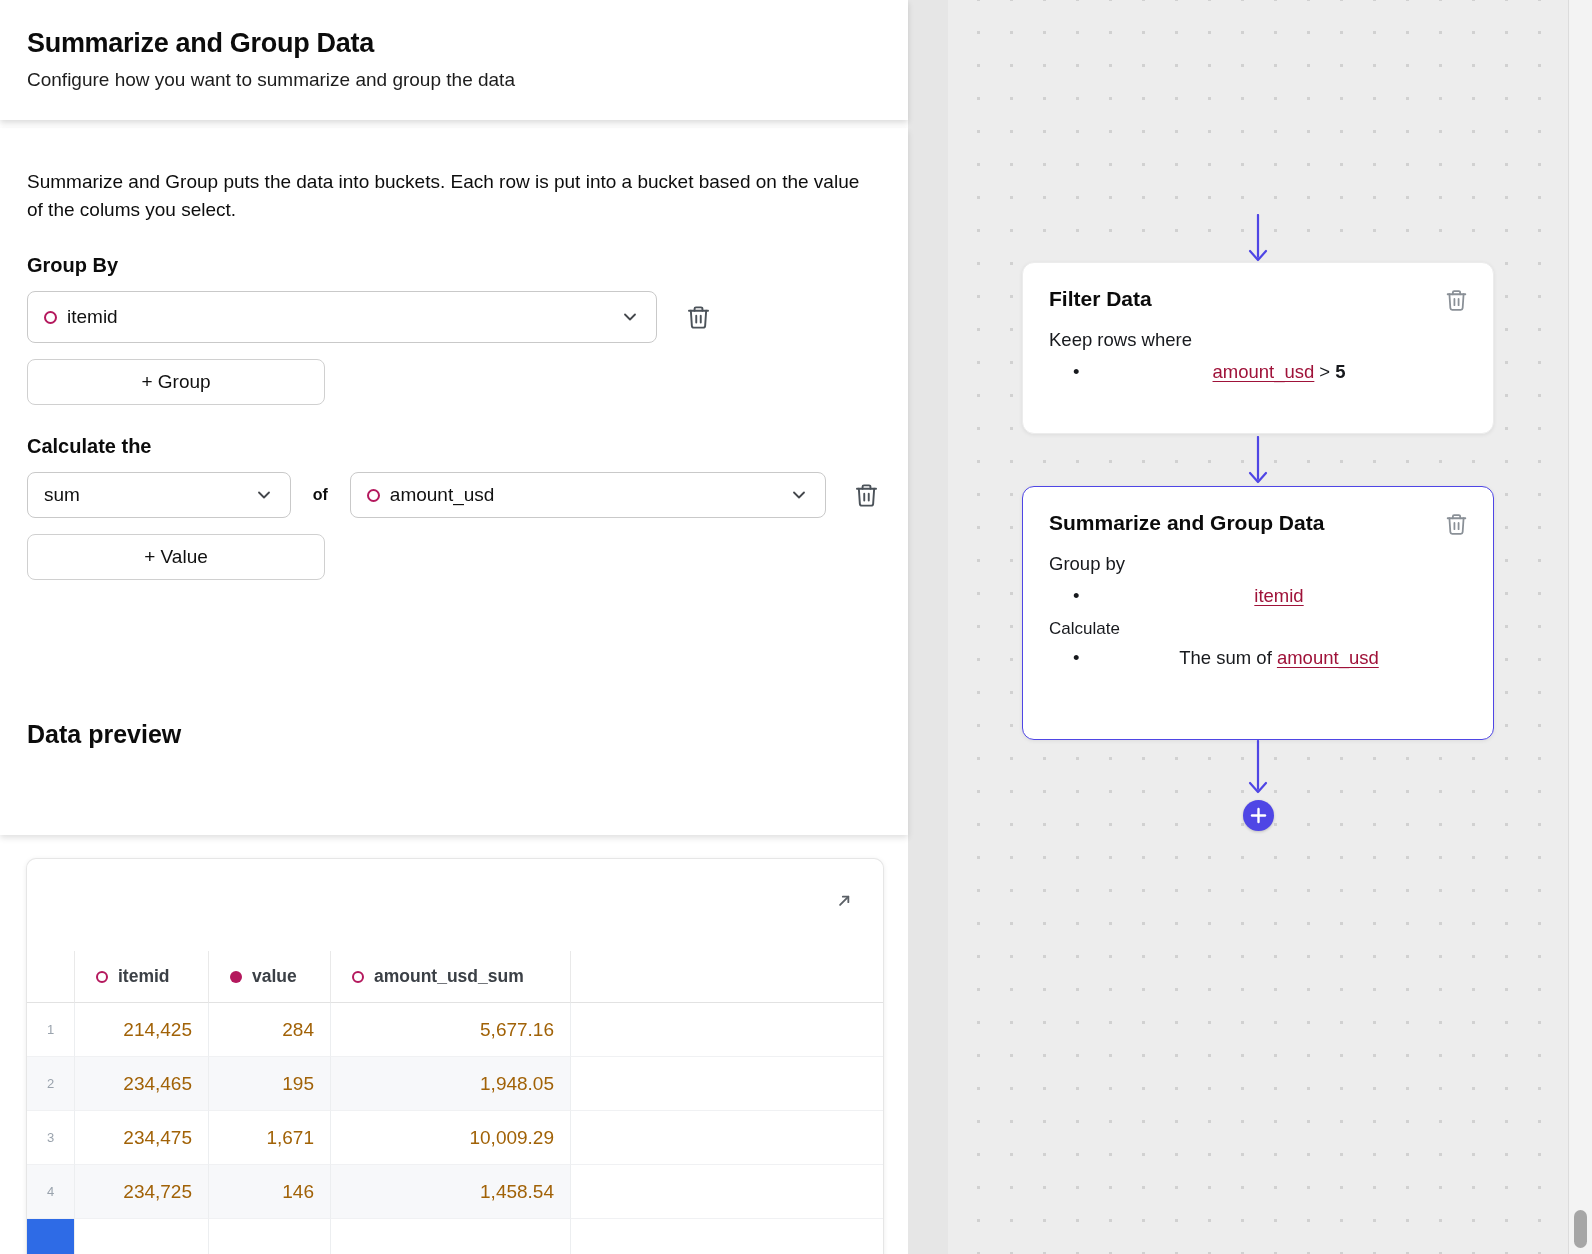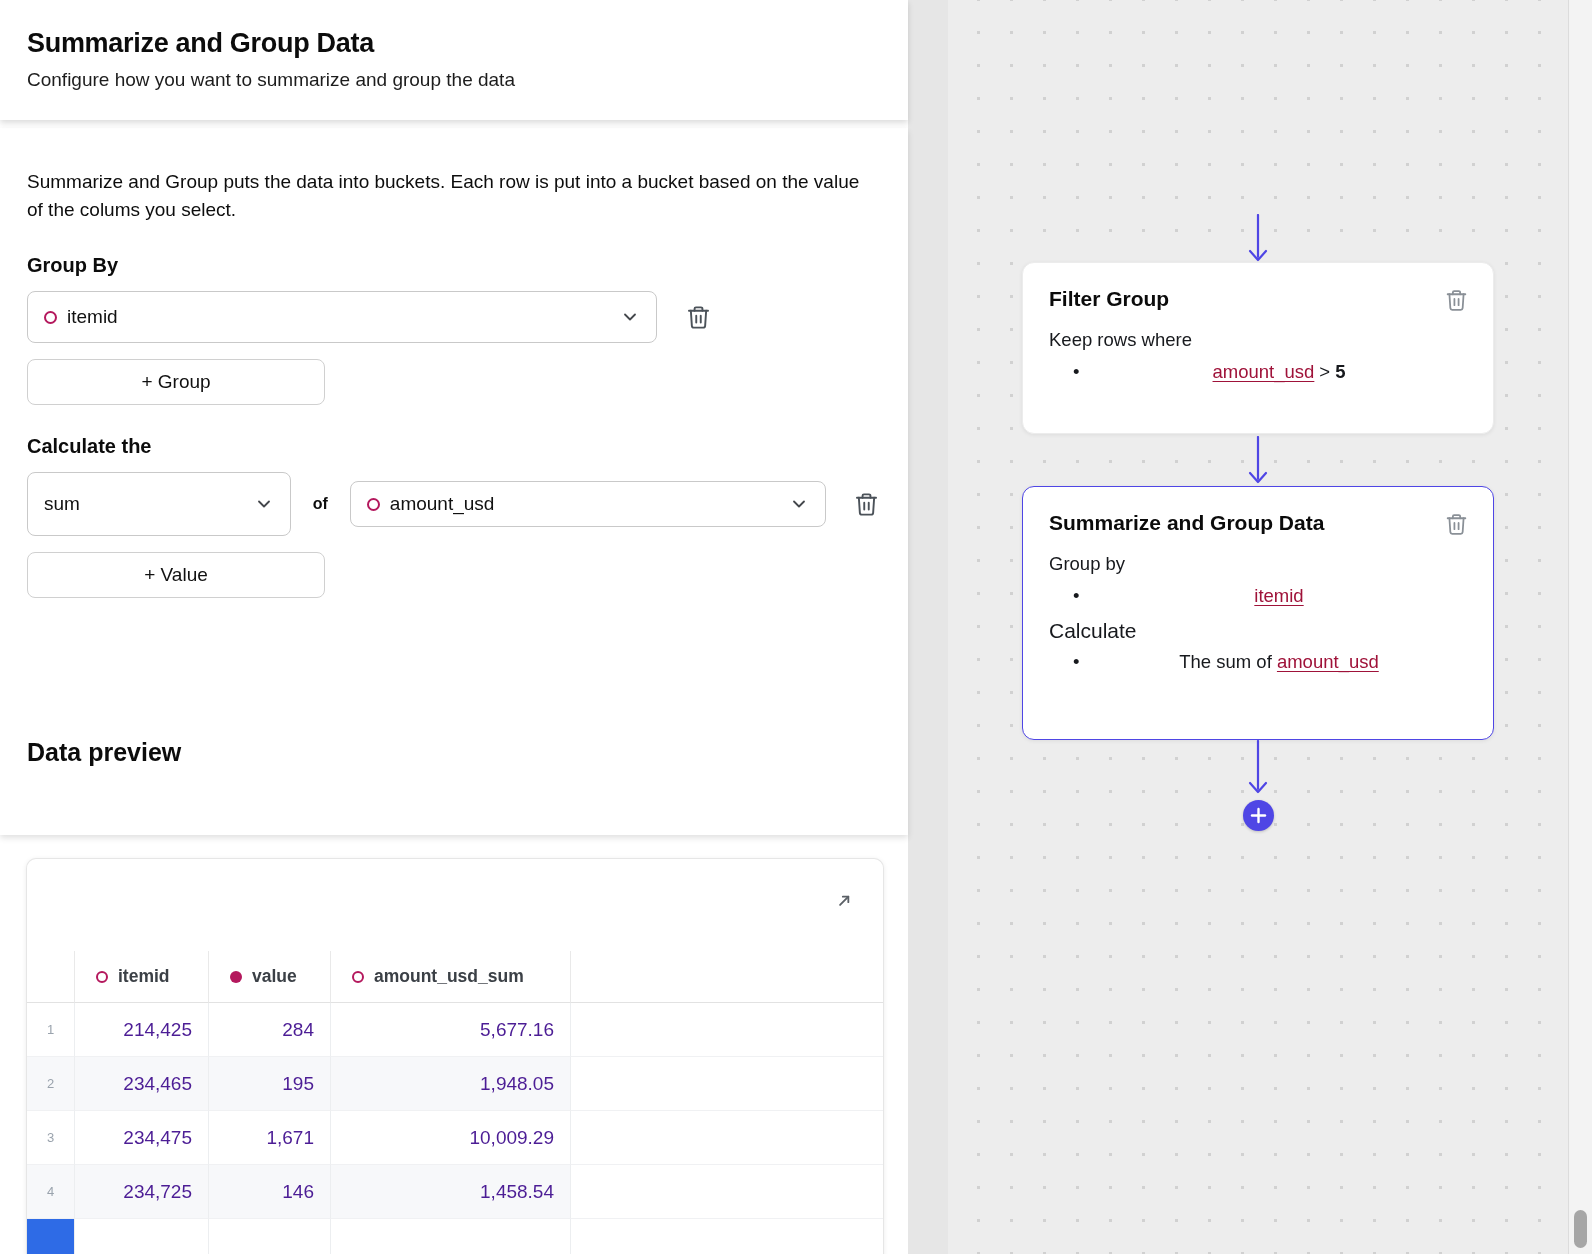--- a/index.html
+++ b/index.html
@@ -20,21 +20,21 @@
   .intro, .hint { font-size:19px; font-weight:500; line-height:1.48; color:#0d0d0d; max-width:852px; }
   .hint { margin-top:30px; }
   .section-label { margin-top:30px; font-size:20px; font-weight:700; color:#0c0c0c; }
 
   .select-row { display:flex; align-items:center; margin-top:14px; }
   .select { display:flex; align-items:center; height:52px; border:1px solid #c9c9c9; border-radius:8px; background:#fff; padding:0 16px; cursor:pointer; }
   .select .label { font-size:19px; font-weight:500; color:#111; }
   .select .dot + .label { margin-left:10px; }
   .select .chev { margin-left:auto; display:flex; align-items:center; }
   .select-groupby { width:630px; }
-  .select-agg { width:268px; height:64px; }
+  .select-agg { width:268px; height:46px; }
   .select-valcol { width:484px; height:46px; }
 
   .dot { width:13px; height:13px; border-radius:50%; flex:0 0 auto; }
   .dot.outline { border:2.6px solid #b4185d; background:transparent; }
   .dot.filled { background:#b4185d; }
 
   .trash-btn { margin-left:26px; width:30px; height:30px; border:none; background:none; color:#4b5259; cursor:pointer; display:flex; align-items:center; justify-content:center; }
   .trash-btn svg { width:27px; height:27px; }
 
   .ghost-btn { display:block; margin-top:16px; width:298px; height:46px; border:1px solid #d0d0d0; border-radius:8px; background:#fff; font-family:inherit; font-size:19px; font-weight:500; color:#111; cursor:pointer; }
@@ -45,37 +45,37 @@
 
   
   .table-card { position:absolute; left:26px; top:858px; width:858px; height:400px; background:#fff; border:1px solid #e6e6e6; border-bottom:none; border-radius:10px 10px 0 0; box-shadow:0 1px 5px rgba(0,0,0,.08); z-index:2; }
   .expand-btn { position:absolute; top:34px; right:30px; width:24px; height:24px; border:none; background:none; color:#5b6066; cursor:pointer; }
   .expand-btn svg { width:22px; height:22px; }
 
   .tg { position:absolute; left:0; top:92px; width:856px; display:grid; grid-template-columns:48px 134px 122px 240px 1fr; }
   .th { height:52px; display:flex; align-items:center; gap:10px; padding-left:21px; font-size:17.5px; font-weight:700; color:#3b4046; border-bottom:1px solid #e2e2e2; border-right:1px solid #e9e9e9; background:#fff; }
   .th .dot { width:12px; height:12px; }
   .th.last { border-right:none; }
-  .td { height:54px; display:flex; align-items:center; justify-content:flex-end; padding-right:16px; font-size:19px; font-weight:500; color:#4c1d95; border-right:1px solid #eceef0; border-bottom:1px solid #f0f1f3; background:#fff; }
+  .td { height:54px; display:flex; align-items:center; justify-content:flex-end; padding-right:16px; font-size:19px; font-weight:500; color:#a16207; border-right:1px solid #eceef0; border-bottom:1px solid #f0f1f3; background:#fff; }
   .td.num { justify-content:center; padding-right:0; font-size:13px; font-weight:400; color:#9aa3ad; }
   .td.fill { border-right:none; background:#fff !important; }
   .striped { background:#f7f8fa; }
   .td.numsel { background:#2e6be6; }
 
   
   .divider-strip { position:absolute; left:908px; top:0; width:40px; height:1254px; background:#e6e6e6; }
 
   .canvas { position:absolute; left:948px; top:0; width:620px; height:1254px; background-color:#ededed;
             background-image:radial-gradient(circle, #d1d1d1 1.6px, transparent 1.6px);
             background-size:33px 33px; background-position:14px 16px; }
 
   .node { position:absolute; left:74px; width:472px; background:#fff; border:1px solid #ececec; border-radius:12px; box-shadow:0 1px 4px rgba(0,0,0,.07); padding:24px 26px; cursor:pointer; }
   .node-title { font-size:21px; font-weight:700; color:#0b0b0b; }
   .node-body { margin-top:16px; font-size:18.5px; color:#17191d; line-height:1.4; }
-  .node-line { margin-top:12px; font-size:21px; color:#17191d; }
+  .node-line { margin-top:12px; font-size:17px; color:#17191d; }
   .node ul { list-style:none; margin:8px 0 0 24px;text-align:center; }
   .node li { position:relative; padding-left:18px; margin-top:6px; font-size:18.5px; color:#17191d; }
   .node li::before { content:"\2022"; position:absolute; left:0; top:0; color:#17191d; }
   .node .trash-btn { position:absolute; top:22px; right:22px; margin:0; color:#8a9097; }
   .node .trash-btn svg { width:25px; height:25px; }
   .node-data { top:88px; height:122px; }
   .node-filter { top:262px; height:172px; }
   .node-summarize { top:486px; height:254px; border:1.6px solid #4f46e5; }
 
   .ref { color:#9f1239; text-decoration:underline; text-underline-offset:3px; font-weight:500; }
@@ -237,21 +237,21 @@
 
 
     <div class="flow-arrow arrow-1">
       <svg viewBox="0 0 28 48" fill="none" stroke="#4f46e5" stroke-width="2.2" stroke-linecap="round" stroke-linejoin="round">
           <path d="M14 1v42"></path>
           <path d="M6 37l8 9 8-9"></path>
         </svg>
     </div>
 
     <div class="node node-filter">
-      <div class="node-title">Filter Group</div>
+      <div class="node-title">Filter Data</div>
       <button class="trash-btn">
         <svg viewBox="0 0 24 24" fill="none" stroke="currentColor" stroke-width="1.7" stroke-linecap="round" stroke-linejoin="round">
             <path d="M3.5 6h17"></path>
             <path d="M8.5 6V4.2a1.2 1.2 0 0 1 1.2-1.2h4.6a1.2 1.2 0 0 1 1.2 1.2V6"></path>
             <path d="M18.8 6l-.9 13.4a1.8 1.8 0 0 1-1.8 1.6H7.9a1.8 1.8 0 0 1-1.8-1.6L5.2 6"></path>
             <path d="M10 10.5v6"></path>
             <path d="M14 10.5v6"></path>
           </svg>
       </button>
       <div class="node-body">Keep rows where</div>

